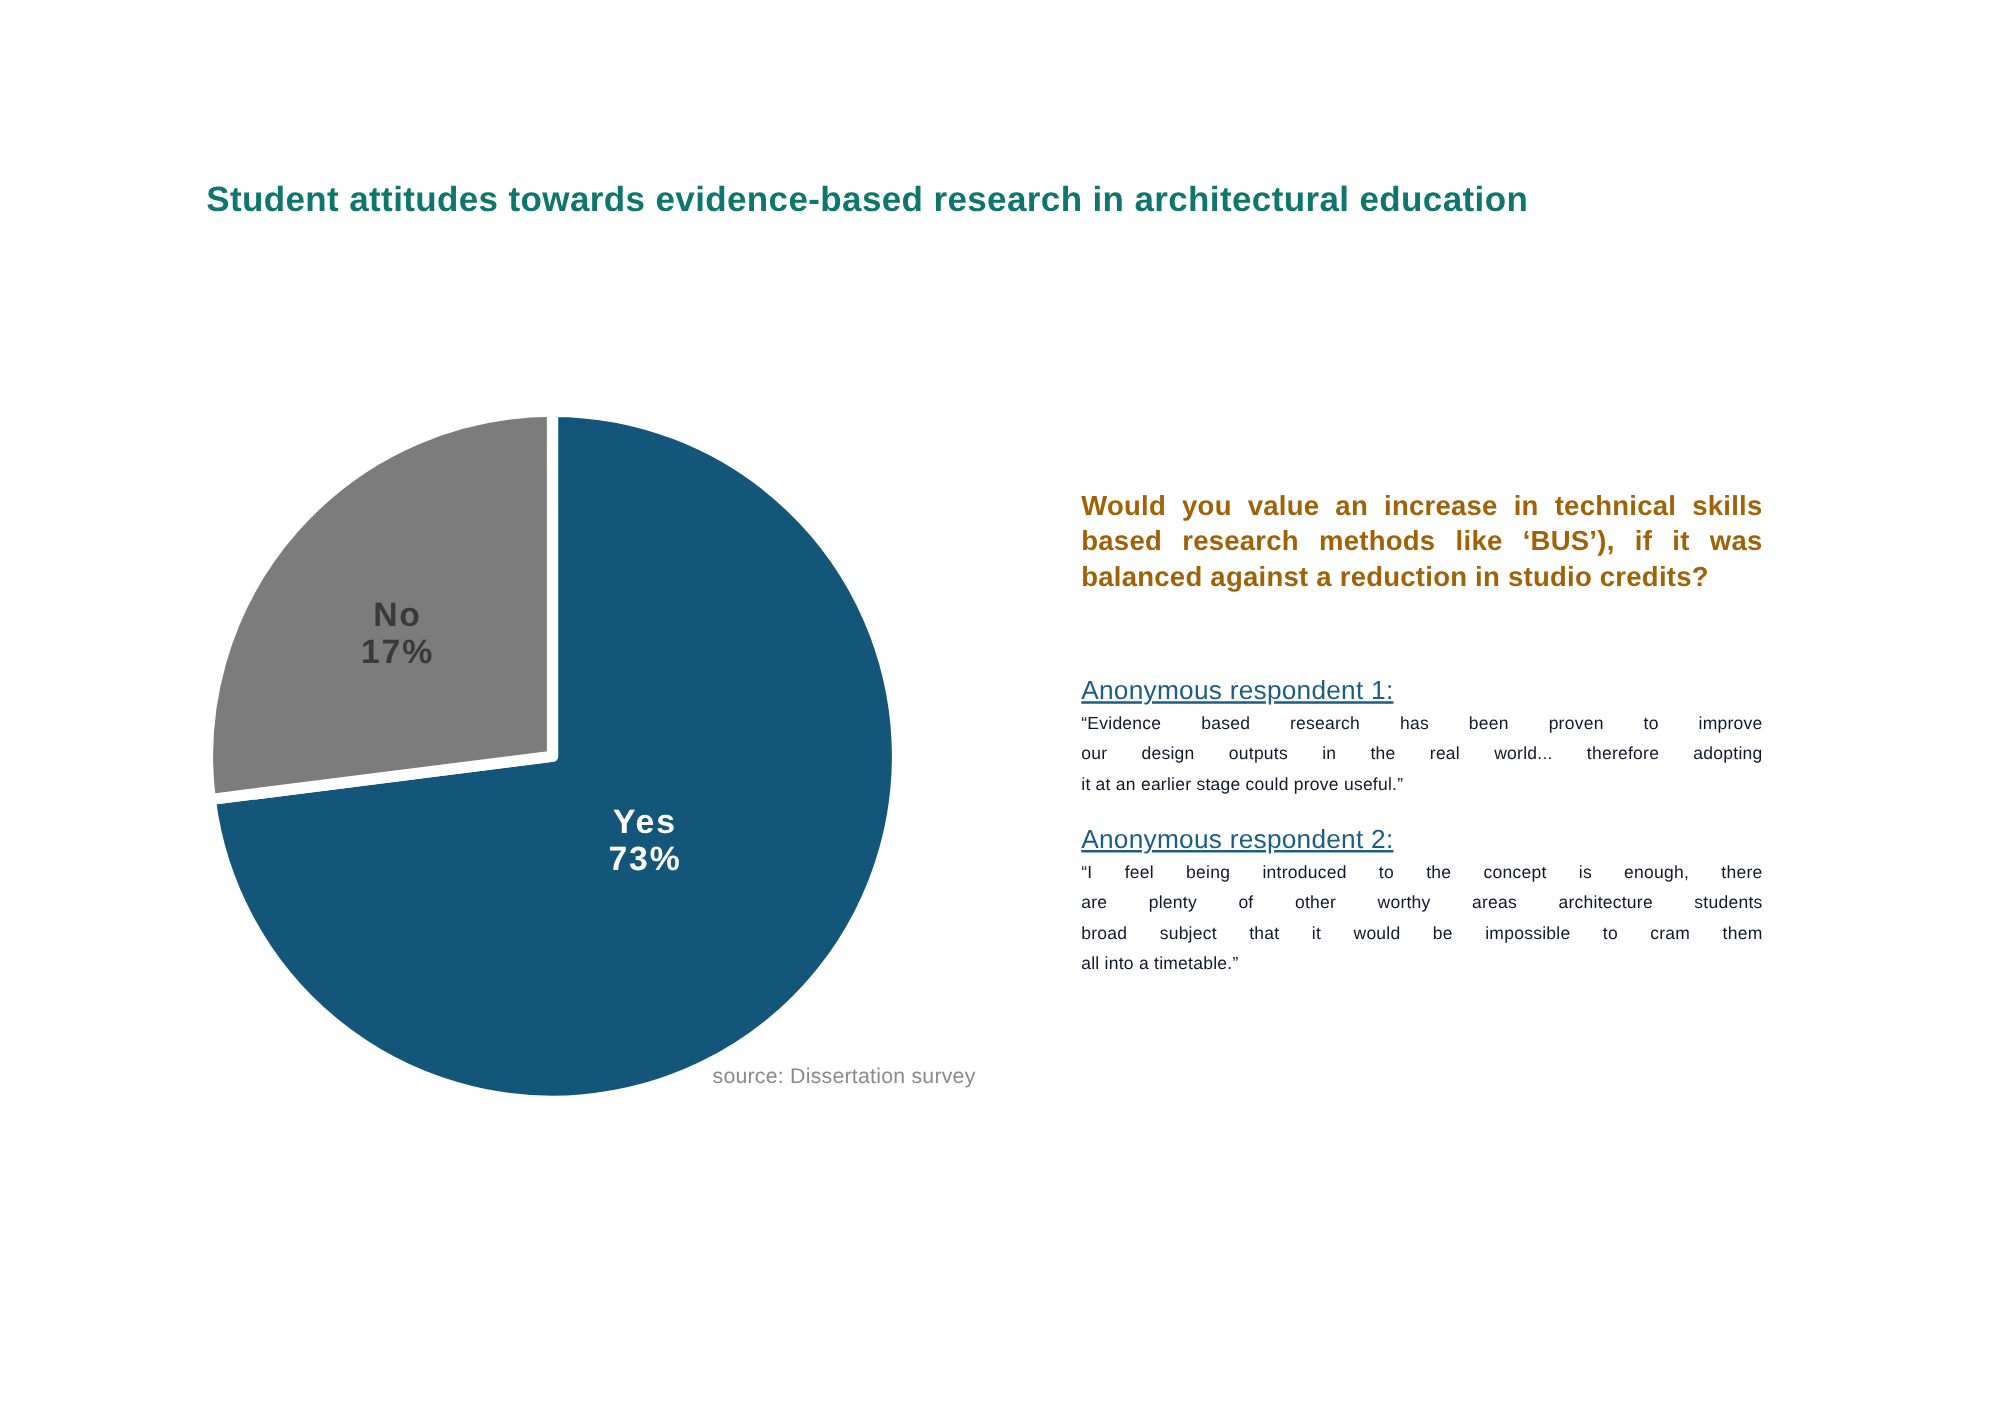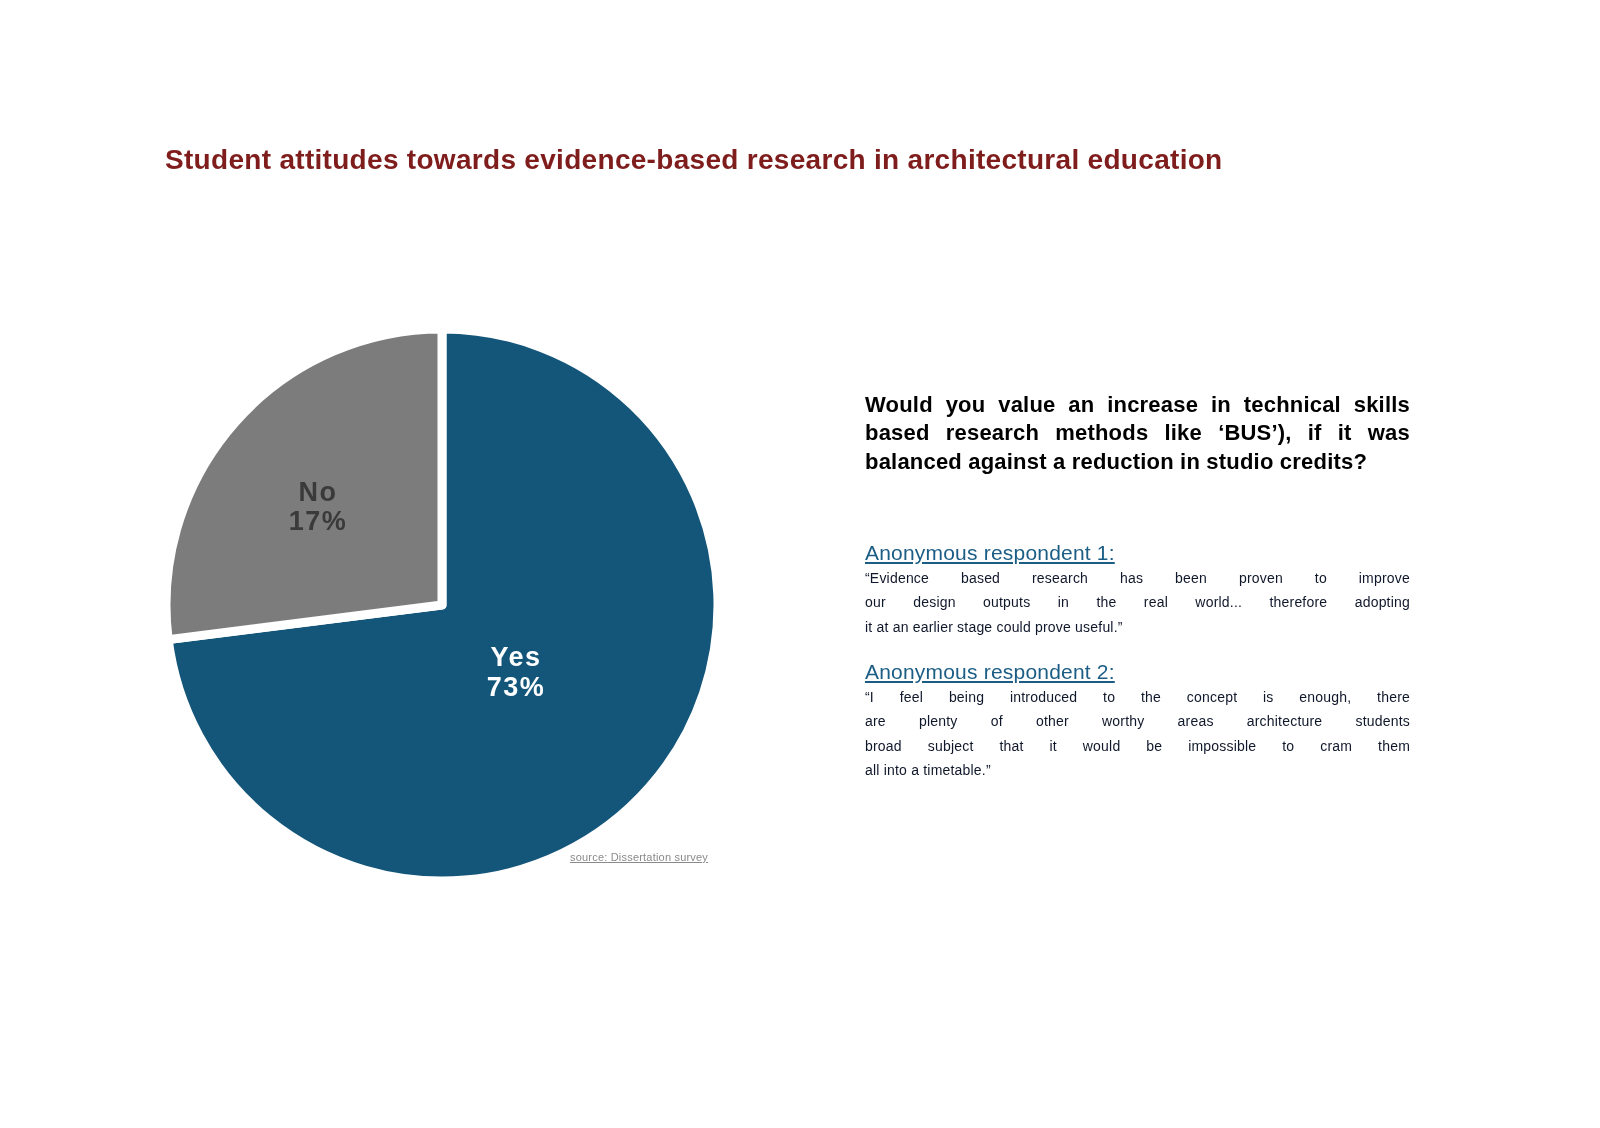--- a/index.html
+++ b/index.html
@@ -13,57 +13,56 @@
   .slide { position: absolute; inset: 0; background: #ffffff; }
 
   .page-title {
     position: absolute;
     left: 165px;
     top: 144px;
     width: 1200px;
     font-size: 28px;
     font-weight: 700;
     letter-spacing: 0.3px;
-    color: #7f1d1d;
+    color: #0f766e;
   }
 
   .pie-wrap { position: absolute; left: 156px; top: 319px; width: 572px; height: 572px; }
   .pie-wrap svg { display: block; width: 572px; height: 572px; }
 
   .pie-label-name, .pie-label-pct {
     font-family: "Liberation Sans", "DejaVu Sans", sans-serif;
     font-size: 27px;
     font-weight: 700;
     letter-spacing: 1.5px;
   }
 
   .source-note {
     position: absolute;
     left: 570px;
     top: 851px;
-    font-size: 11px;
+    font-size: 17px;
     color: #8A8A8A;
     letter-spacing: 0.2px;
-    text-decoration: underline;
   }
 
   .commentary {
     position: absolute;
     left: 865px;
     top: 0;
     width: 545px;
     height: 1128px;
   }
 
   .question-block {
     position: absolute;
     left: 0;
     top: 391px;
     width: 545px;
-    color: #000000;
+    color: #a16207;
     font-size: 22px;
     font-weight: 700;
     line-height: 28.4px;
     letter-spacing: 0.2px;
   }
 
   .respondent { position: absolute; left: 0; width: 545px; }
   .respondent-1 { top: 540px; }
   .respondent-2 { top: 659px; }
 

